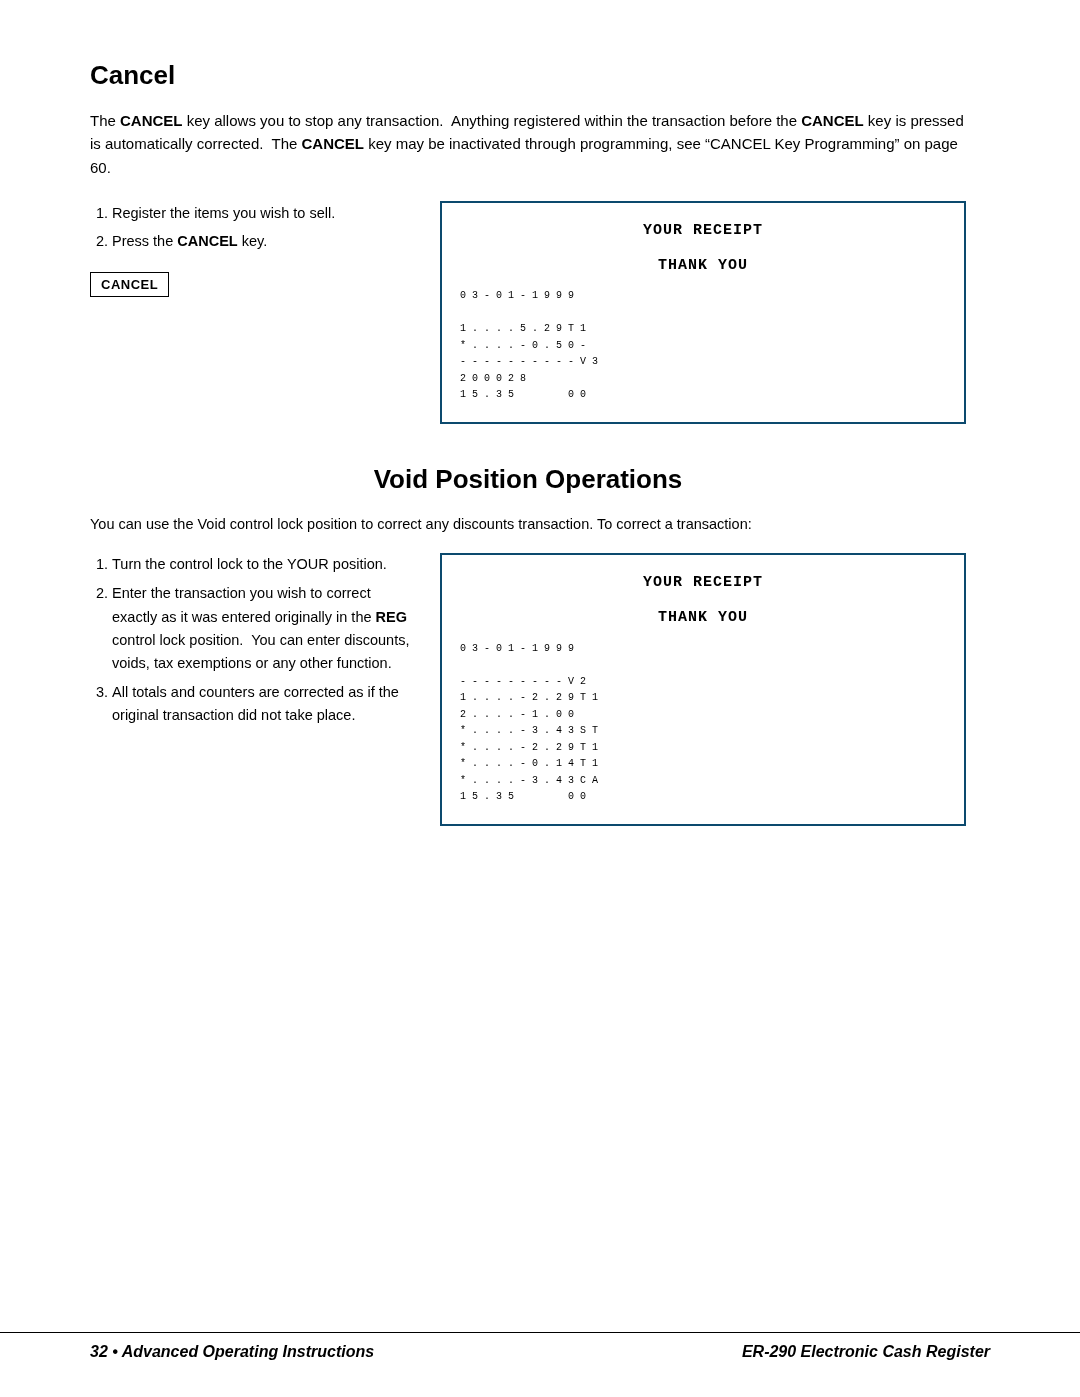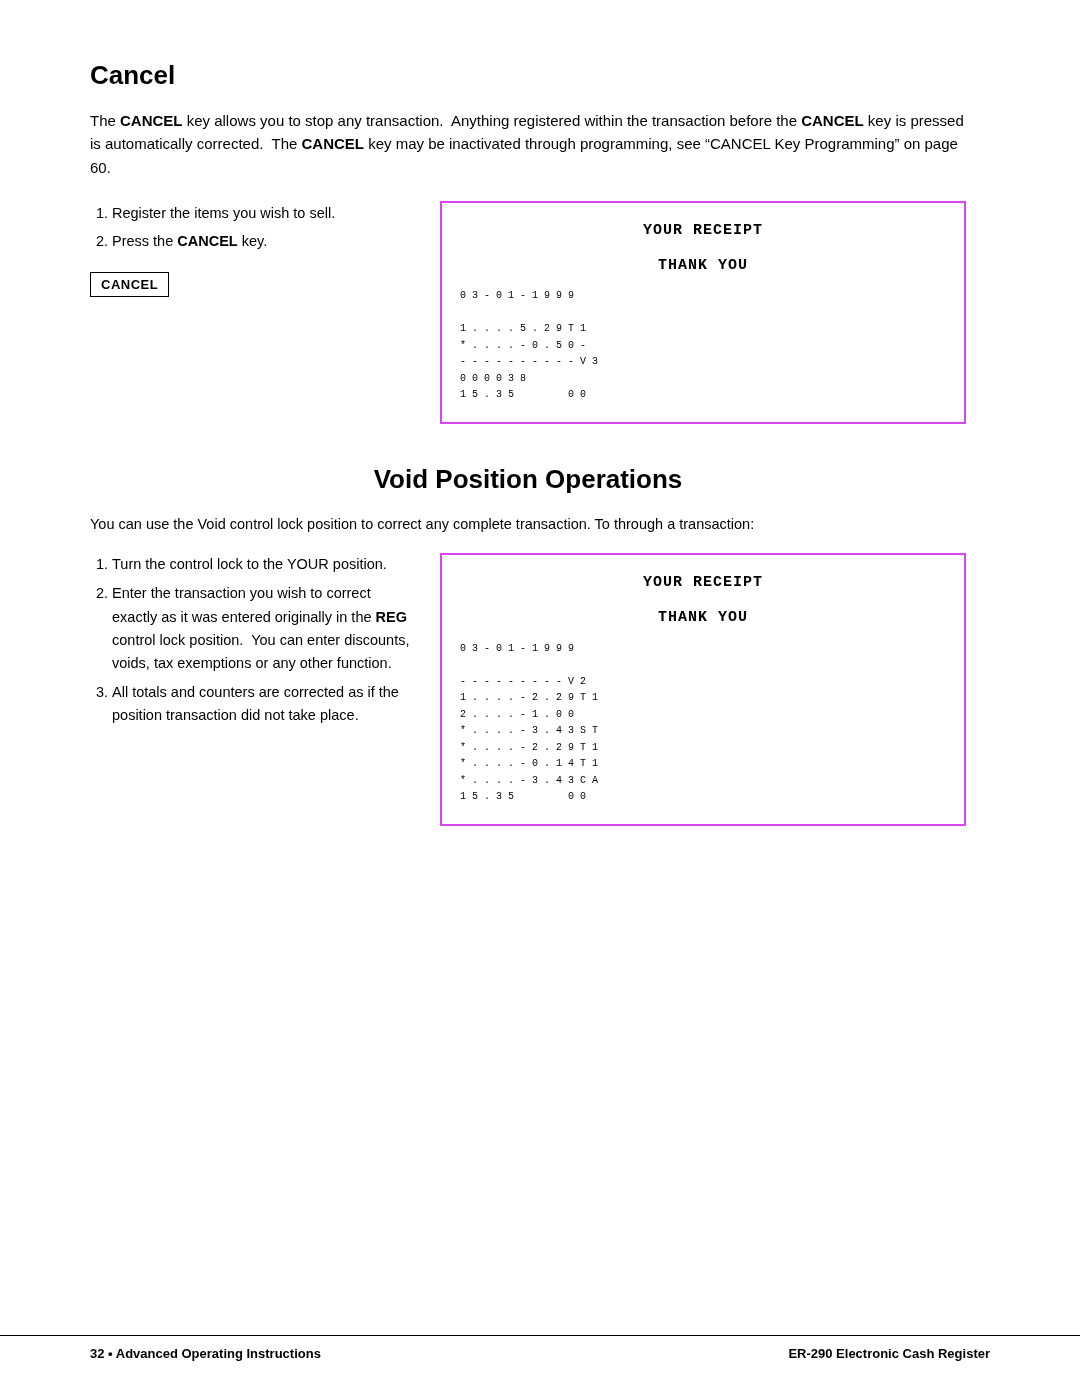--- a/index.html
+++ b/index.html
@@ -56,21 +56,21 @@
       display: inline-block;
       border: 1.5px solid #000;
       padding: 4px 10px;
       font-family: Arial, sans-serif;
       font-size: 13px;
       font-weight: bold;
       margin-top: 14px;
       letter-spacing: 0.5px;
     }
     .receipt-box {
-      border: 2px solid #d946ef;
+      border: 2px solid #0c4a6e;
       padding: 16px 18px 18px 18px;
       font-family: 'Courier New', Courier, monospace;
       font-size: 13px;
       min-width: 260px;
       line-height: 1.65;
     }
     .receipt-box .receipt-header {
       text-align: center;
       font-weight: bold;
       font-size: 15px;
@@ -91,21 +91,22 @@
       position: absolute;
       bottom: 36px;
       left: 0;
       right: 0;
       display: flex;
       justify-content: space-between;
       padding: 0 90px;
       border-top: 1.5px solid #000;
       padding-top: 10px;
       font-family: Arial, sans-serif;
-      font-size: 13px;
+      font-size: 16px;
+      font-style: italic;
     }
     .footer-left {
       font-weight: bold;
     }
     .footer-right {
       font-weight: bold;
     }
     .void-desc {
       font-family: Arial, sans-serif;
       font-size: 14.5px;
@@ -141,36 +142,36 @@
     </div>
     <div class="right-col">
       <div class="receipt-box">
         <div class="receipt-header">YOUR RECEIPT</div>
         <div class="receipt-header">THANK YOU</div>
         <div class="receipt-line">0 3 - 0 1 - 1 9 9 9</div>
         <div class="receipt-line">&nbsp;</div>
         <div class="receipt-line">1 . . . . 5 . 2 9 T 1</div>
         <div class="receipt-line">* . . . . - 0 . 5 0 -</div>
         <div class="receipt-line">- - - - - - - - - - V 3</div>
-        <div class="receipt-line">0 0 0 0 3 8</div>
+        <div class="receipt-line">2 0 0 0 2 8</div>
         <div class="receipt-line">1 5 . 3 5&nbsp;&nbsp;&nbsp;&nbsp;&nbsp;&nbsp;&nbsp;&nbsp;&nbsp;0 0</div>
       </div>
     </div>
   </div>
 
   <h1 class="section-title section-divider">Void Position Operations</h1>
 
-  <p class="void-desc">You can use the Void control lock position to correct any complete transaction.  To through a transaction:</p>
+  <p class="void-desc">You can use the Void control lock position to correct any discounts transaction.  To correct a transaction:</p>
 
   <div class="two-col void-left-col">
     <div class="left-col">
       <ol>
         <li>Turn the control lock to the YOUR position.</li>
         <li>Enter the transaction you wish to correct exactly as it was entered originally in the <b>REG</b> control lock position.&nbsp; You can enter discounts, voids, tax exemptions or any other function.</li>
-        <li>All totals and counters are corrected as if the position transaction did not take place.</li>
+        <li>All totals and counters are corrected as if the original transaction did not take place.</li>
       </ol>
     </div>
     <div class="right-col">
       <div class="receipt-box">
         <div class="receipt-header">YOUR RECEIPT</div>
         <div class="receipt-header">THANK YOU</div>
         <div class="receipt-line">0 3 - 0 1 - 1 9 9 9</div>
         <div class="receipt-line">&nbsp;</div>
         <div class="receipt-line">- - - - - - - - - V 2</div>
         <div class="receipt-line">1 . . . . - 2 . 2 9 T 1</div>

